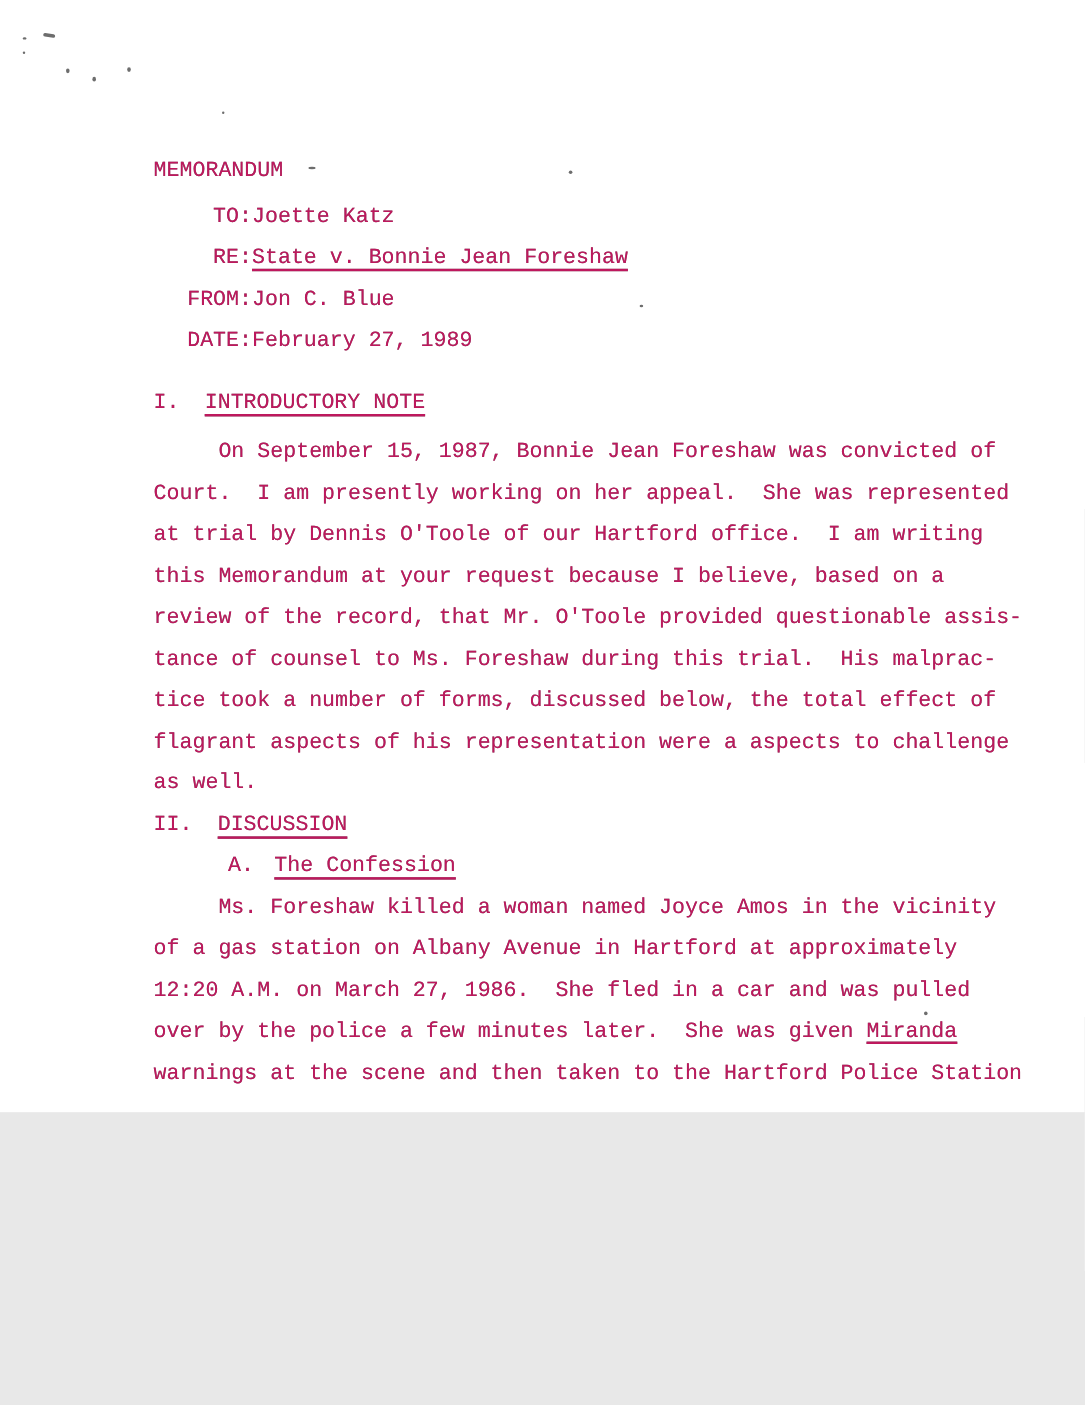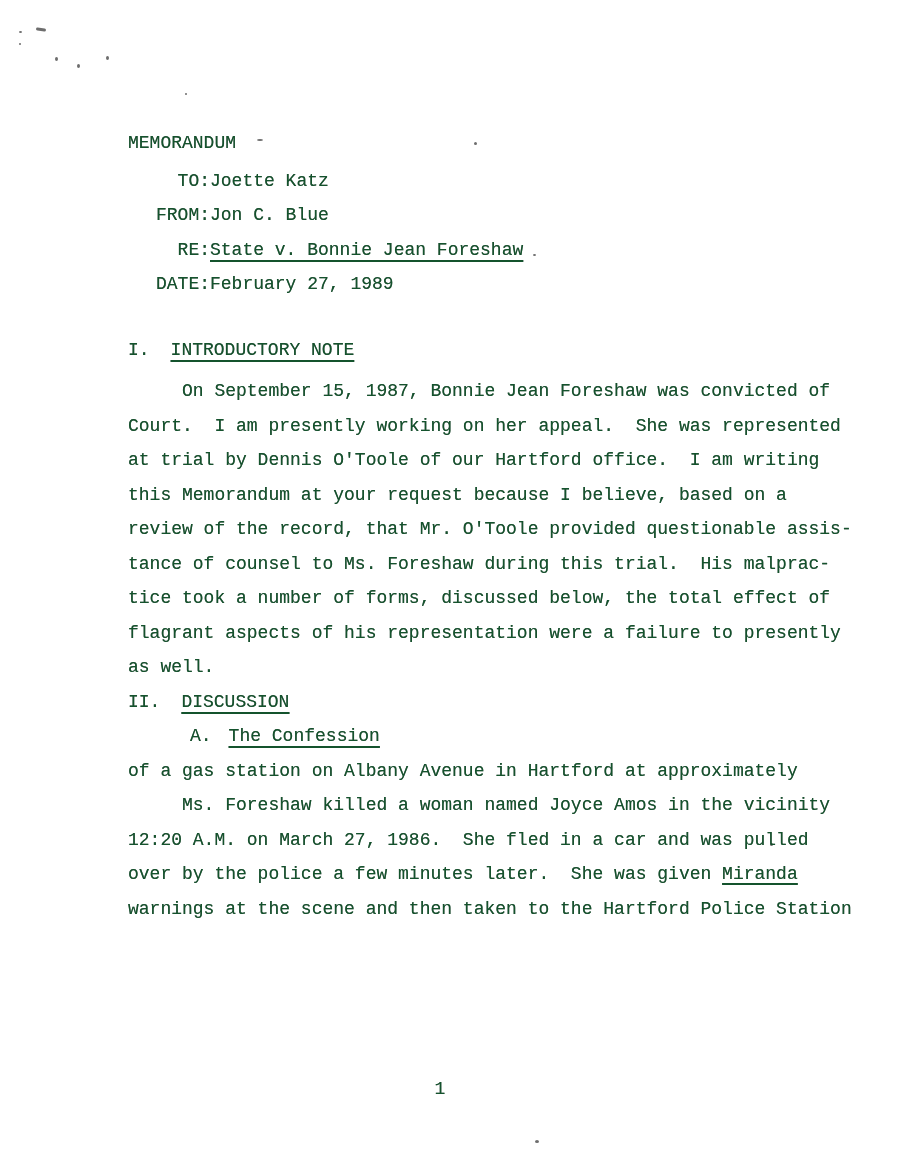--- a/index.html
+++ b/index.html
@@ -3,27 +3,27 @@
 <meta charset="utf-8">
 <style>
   html, body {
     margin: 0;
     padding: 0;
     background: #e8e8e8;
   }
   .page {
     position: relative;
     width: 904px;
-    height: 1171px;
+    height: 927px;
     background: #ffffff;
     overflow: hidden;
     font-family: "Liberation Mono", "DejaVu Sans Mono", monospace;
     font-size: 18px;
     line-height: 34.5px;
-    color: #14532d;
+    color: #be185d;
     text-shadow: 0 0 0.5px rgba(10,10,10,0.55);
   }
   .content {
     position: absolute;
     top: 126px;
     left: 128px;
     right: 20px;
   }
   .line, .field-row, .section-heading, .subheading, .memo-title {
     white-space: pre;
@@ -40,21 +40,21 @@
     text-decoration: underline;
     text-underline-offset: 4px;
     text-decoration-thickness: 1.5px;
   }
   .u2 {
     text-decoration: underline;
     text-underline-offset: 4.5px;
     text-decoration-thickness: 2px;
   }
   .sections > .section:first-child {
-    margin-top: 31px;
+    margin-top: 17px;
   }
   .sec-0 .paragraph {
     margin-top: 7px;
   }
   .heading-number {
     display: inline-block;
     margin-right: 21px;
   }
   .subheading {
     padding-left: 62px;
@@ -92,45 +92,45 @@
   <div class="speck" style="left:257px; top:139px; width:6px; height:2px;"></div>
   <div class="speck" style="left:474px; top:142px; width:3px; height:3px;"></div>
   <div class="speck" style="left:533px; top:254px; width:3px; height:2px;"></div>
   <div class="speck" style="left:770px; top:843px; width:3px; height:3px;"></div>
   <div class="speck" style="left:535px; top:1140px;width:4px; height:3px;"></div>
 
   <div class="content">
     <div class="memo-title">MEMORANDUM</div>
     <div class="fields">
         <div class="field-row"><span class="field-label">TO:</span><span class="field-value">Joette Katz</span></div>
+        <div class="field-row"><span class="field-label">RE:</span><span class="field-value u2">State v. Bonnie Jean Foreshaw</span></div>
         <div class="field-row"><span class="field-label">FROM:</span><span class="field-value">Jon C. Blue</span></div>
-        <div class="field-row"><span class="field-label">RE:</span><span class="field-value u2">State v. Bonnie Jean Foreshaw</span></div>
         <div class="field-row"><span class="field-label">DATE:</span><span class="field-value">February 27, 1989</span></div>
       </div>
     <div class="sections">
         <div class="section sec-0">
           <div class="section-heading"><span class="heading-number">I.</span><span class="u2">INTRODUCTORY NOTE</span></div>
           <div class="paragraph">
             <div class="line"><span>     On September 15, 1987, Bonnie Jean Foreshaw was convicted of</span></div>
             <div class="line"><span>Court.  I am presently working on her appeal.  She was represented</span></div>
             <div class="line"><span>at trial by Dennis O'Toole of our Hartford office.  I am writing</span></div>
             <div class="line"><span>this Memorandum at your request because I believe, based on a</span></div>
             <div class="line"><span>review of the record, that Mr. O'Toole provided questionable assis-</span></div>
             <div class="line"><span>tance of counsel to Ms. Foreshaw during this trial.  His malprac-</span></div>
             <div class="line"><span>tice took a number of forms, discussed below, the total effect of</span></div>
-            <div class="line"><span>flagrant aspects of his representation were a failure to presently</span></div>
+            <div class="line"><span>flagrant aspects of his representation were a aspects to challenge</span></div>
             <div class="line"><span>as well.</span></div>
           </div>
         </div>
         <div class="section sec-1">
           <div class="section-heading"><span class="heading-number">II.</span><span class="u2">DISCUSSION</span></div>
           <div class="subheading"><span class="sub-letter">A.</span><span class="u2">The Confession</span></div>
           <div class="paragraph">
+            <div class="line"><span>     Ms. Foreshaw killed a woman named Joyce Amos in the vicinity</span></div>
             <div class="line"><span>of a gas station on Albany Avenue in Hartford at approximately</span></div>
-            <div class="line"><span>     Ms. Foreshaw killed a woman named Joyce Amos in the vicinity</span></div>
             <div class="line"><span>12:20 A.M. on March 27, 1986.  She fled in a car and was pulled</span></div>
             <div class="line"><span>over by the police a few minutes later.  She was given </span><span class="u">Miranda</span></div>
             <div class="line"><span>warnings at the scene and then taken to the Hartford Police Station</span></div>
           </div>
         </div>
       </div>
   </div>
 
   <div class="page-number">1</div>
 </div>

